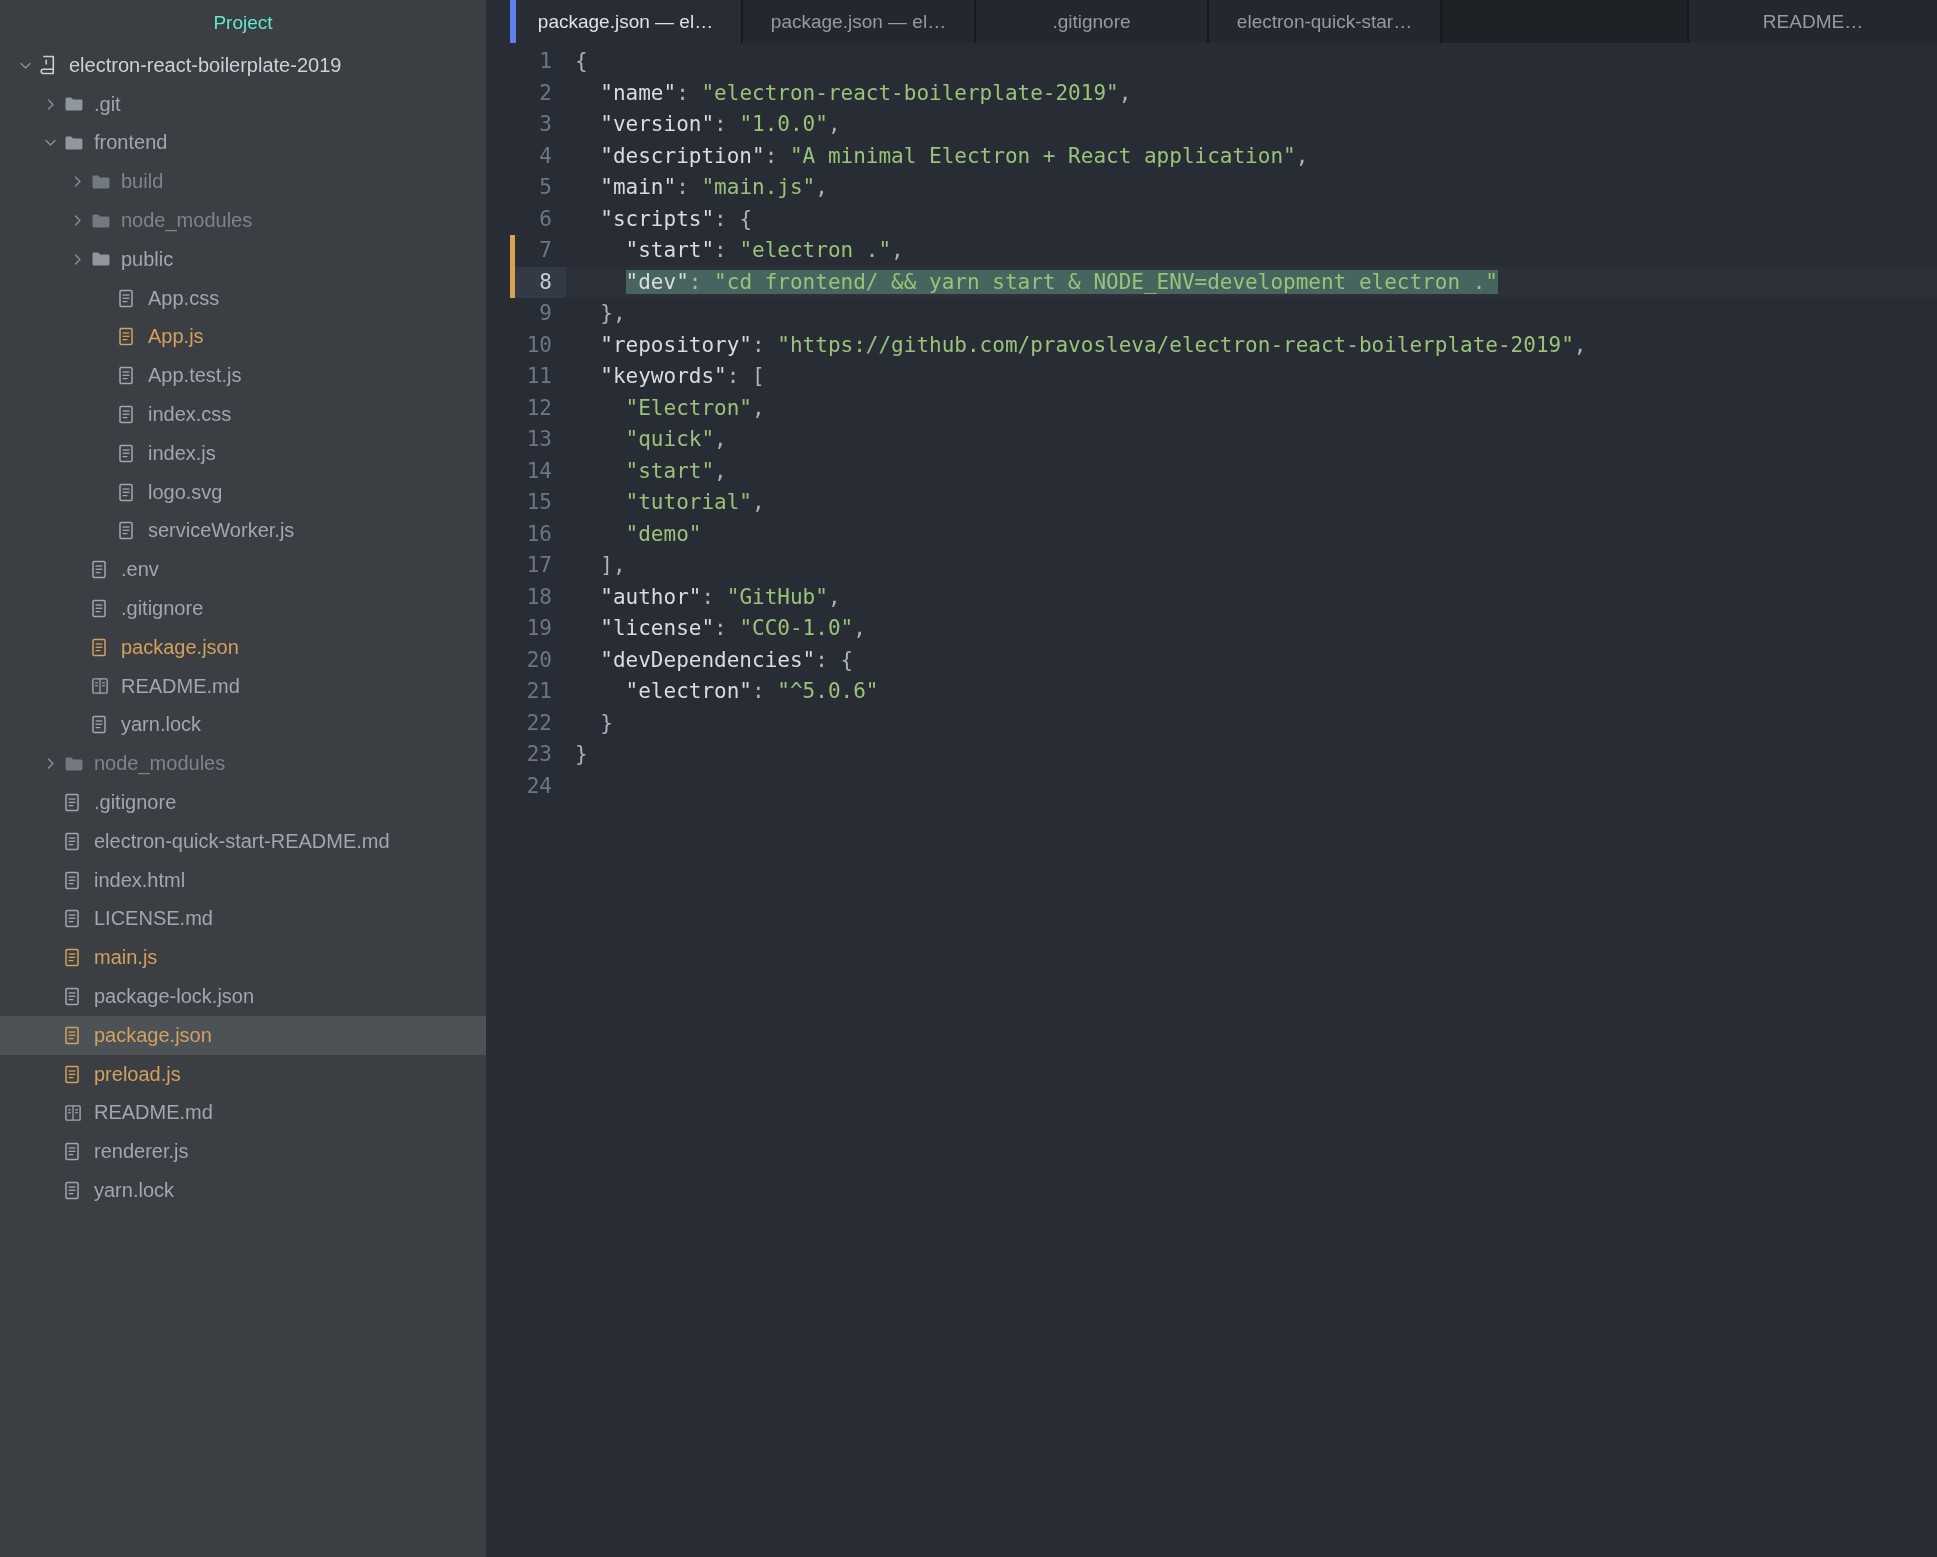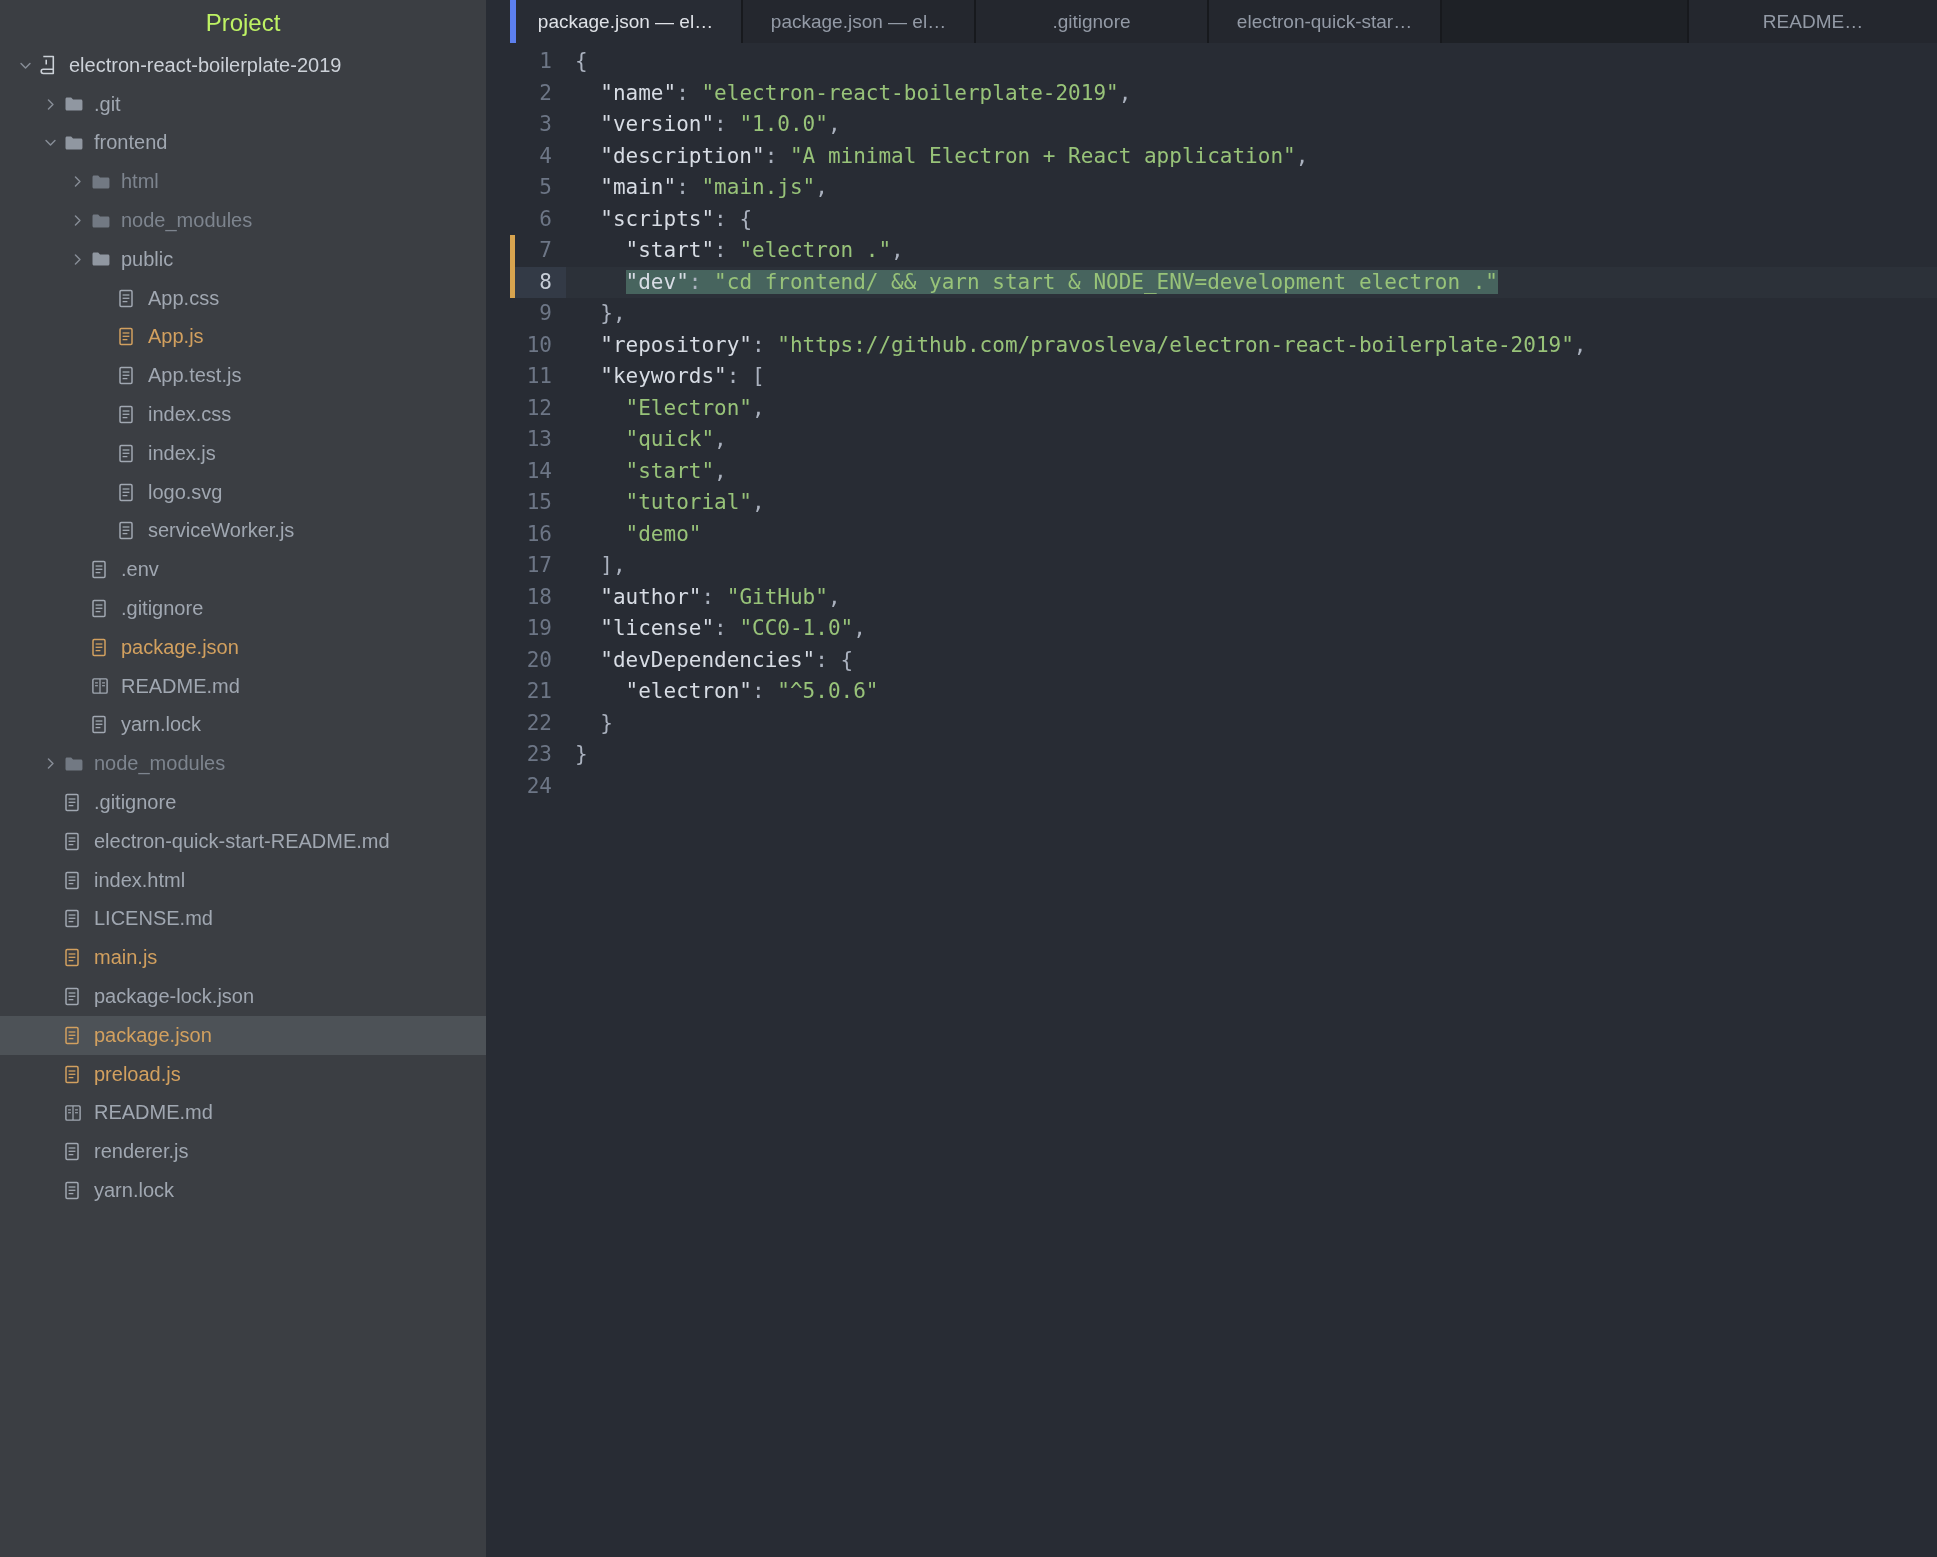--- a/index.html
+++ b/index.html
@@ -3,21 +3,21 @@
 <meta charset="utf-8">
 <style>
   * { margin:0; padding:0; box-sizing:border-box; }
   html,body { width:1937px; height:1557px; overflow:hidden; background:#282c34;
               font-family:"Liberation Sans", sans-serif; }
   .app { display:flex; width:100%; height:100%; }
 
   
   .sidebar { width:486px; min-width:486px; height:100%; background:#3b3e43; overflow:hidden; }
   .sidebar-header { height:46px; display:flex; align-items:center; justify-content:center;
-                    color:#bef264; font-size:24px; }
+                    color:#5eead4; font-size:19px; }
   .tree-row { height:38.8px; display:flex; align-items:center; white-space:nowrap; cursor:pointer;
               color:#a0a7b1; }
   .tree-row.selected { background:#4d5257; }
   .tree-row.c-bright { color:#ccd1d8; }
   .tree-row.c-dim { color:#7d848e; }
   .tree-row.c-modified { color:#d2a05f; }
   .chevron { width:27px; min-width:27px; display:flex; align-items:center; justify-content:center;
              color:#878d97; }
   .chevron.down svg { transform:rotate(90deg); }
   .tree-icon { width:30px; min-width:30px; display:flex; align-items:center; }
@@ -102,21 +102,21 @@
           <span class="chevron right">
             <svg width="13" height="13" viewBox="0 0 16 16">
               <path d="M5.5 2.5 L11 8 L5.5 13.5" fill="none" stroke="currentColor" stroke-width="1.8" stroke-linecap="round" stroke-linejoin="round"></path>
             </svg>
           </span>
           <span class="tree-icon">
             <svg width="19" height="16" viewBox="0 0 20 17">
               <path d="M1.5 3.2c0-1 .7-1.7 1.6-1.7h4.4l2 2.3h8.4c.9 0 1.6.7 1.6 1.6v8.4c0 .9-.7 1.6-1.6 1.6H3.1c-.9 0-1.6-.7-1.6-1.6z" fill="currentColor" opacity="0.85"></path>
             </svg>
           </span>
-          <span class="tree-label">html</span>
+          <span class="tree-label">build</span>
         </div>
         <div class="tree-row c-dim" style="padding-left: 64px;">
           <span class="chevron right">
             <svg width="13" height="13" viewBox="0 0 16 16">
               <path d="M5.5 2.5 L11 8 L5.5 13.5" fill="none" stroke="currentColor" stroke-width="1.8" stroke-linecap="round" stroke-linejoin="round"></path>
             </svg>
           </span>
           <span class="tree-icon">
             <svg width="19" height="16" viewBox="0 0 20 17">
               <path d="M1.5 3.2c0-1 .7-1.7 1.6-1.7h4.4l2 2.3h8.4c.9 0 1.6.7 1.6 1.6v8.4c0 .9-.7 1.6-1.6 1.6H3.1c-.9 0-1.6-.7-1.6-1.6z" fill="currentColor" opacity="0.85"></path>

